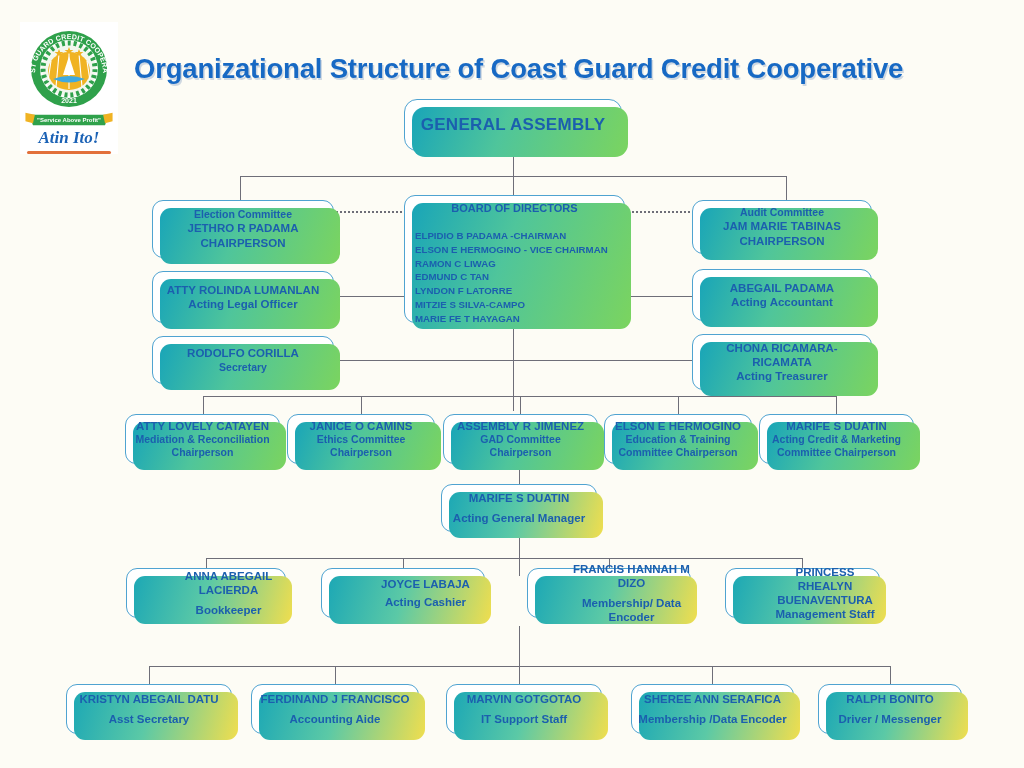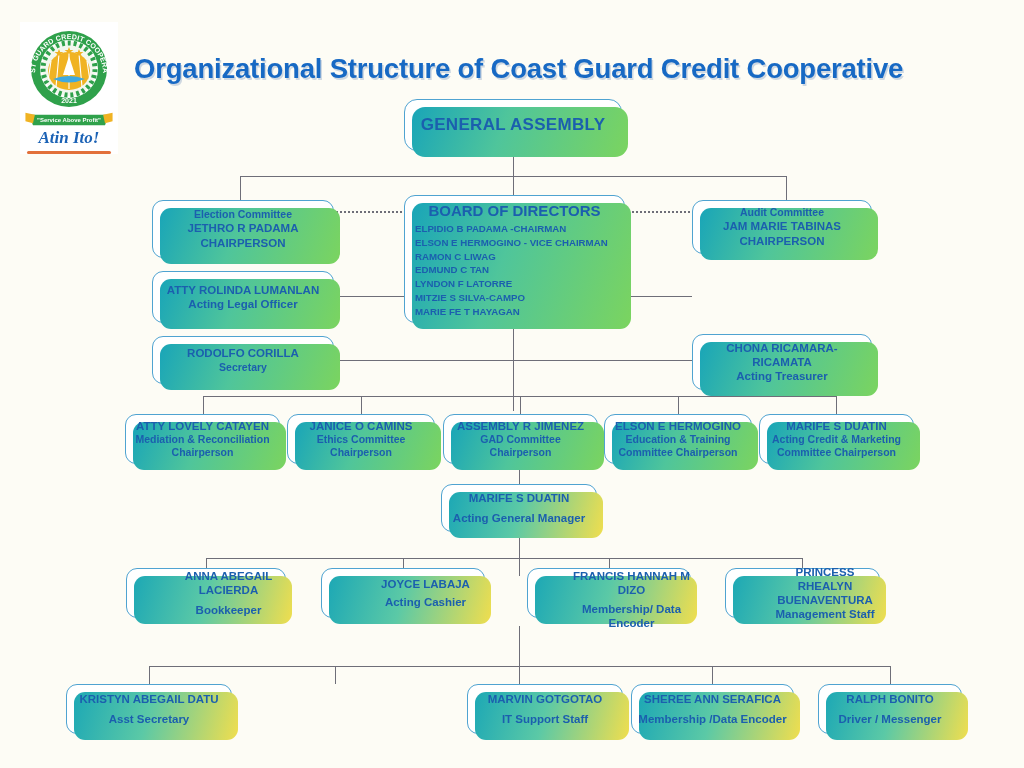--- a/index.html
+++ b/index.html
@@ -136,23 +136,23 @@
   #n-general-assembly .ttl { font-size: 17px; letter-spacing: 0.3px; }
 
   
   #n-board {
     left: 404px; top: 195px; width: 221px; height: 128px;
     justify-content: flex-start;
     padding-top: 6px;
     align-items: center;
   }
   #n-board .bod-title {
-    font-size: 15px;
+    font-size: 11px;
     color: #1B5FAE;
-    margin-bottom: 3px;
+    margin-bottom: 15px;
   }
   #n-board .members {
     width: 100%;
     padding-left: 10px;
     box-sizing: border-box;
     text-align: left;
   }
   #n-board .members div {
     font-size: 9.7px;
     line-height: 1.42;
@@ -177,28 +177,28 @@
   #n-comm-3 { left: 604px; width: 148px; }
   #n-comm-4 { left: 759px; width: 155px; }
 
   
   #n-gm { left: 441px; top: 484px; width: 156px; height: 48px; }
 
   
   .staff1 { top: 568px; height: 50px; padding-left: 45px; }
   #n-s1-0 { left: 126px; width: 160px; }
   #n-s1-1 { left: 321px; width: 164px; }
-  #n-s1-2 { left: 527px; width: 164px; justify-content: space-between; }
+  #n-s1-2 { left: 527px; width: 164px; }
   #n-s1-3 { left: 725px; width: 155px; }
 
   
   .staff2 { top: 684px; height: 50px; }
   #n-s2-0 { left: 66px; width: 166px; }
   #n-s2-1 { left: 251px; width: 168px; }
-  #n-s2-2 { left: 467px; width: 156px; }
+  #n-s2-2 { left: 446px; width: 156px; }
   #n-s2-3 { left: 631px; width: 163px; }
   #n-s2-4 { left: 818px; width: 144px; }
 </style>
 </head>
 <body>
 
 <div id="stage">
 
   <div id="logo">
     <div class="seal-wrap">
@@ -316,20 +316,24 @@
   <div class="node" id="n-secretary">
     <div class="ttl">RODOLFO  CORILLA</div>
     <div class="sub">Secretary</div>
   </div>
 
   <div class="node" id="n-audit">
     <div class="sub">Audit Committee</div>
     <div class="ttl">JAM MARIE TABINAS</div>
     <div class="ttl">CHAIRPERSON</div>
   </div>
+  <div class="node" id="n-accountant">
+    <div class="ttl">ABEGAIL PADAMA</div>
+    <div class="ttl">Acting Accountant</div>
+  </div>
   <div class="node" id="n-treasurer">
     <div class="ttl">CHONA RICAMARA-</div>
     <div class="ttl">RICAMATA</div>
     <div class="ttl">Acting Treasurer</div>
   </div>
 
   <div class="node comm" id="n-comm-0">
     <div class="ttl">ATTY LOVELY CATAYEN</div>
     <div class="sub">Mediation &amp; Reconciliation</div>
     <div class="sub">Chairperson</div>
@@ -375,20 +379,24 @@
   <div class="node warm staff1" id="n-s1-3">
     <div class="ttl">PRINCESS RHEALYN</div>
     <div class="ttl">BUENAVENTURA</div>
     <div class="ttl">Management Staff</div>
   </div>
 
   <div class="node warm staff2" id="n-s2-0">
     <div class="ttl">KRISTYN ABEGAIL DATU</div>
     <div class="ttl" style="margin-top:5px;">Asst Secretary</div>
   </div>
+  <div class="node warm staff2" id="n-s2-1">
+    <div class="ttl">FERDINAND J FRANCISCO</div>
+    <div class="ttl" style="margin-top:5px;">Accounting Aide</div>
+  </div>
   <div class="node warm staff2" id="n-s2-2">
     <div class="ttl">MARVIN GOTGOTAO</div>
     <div class="ttl" style="margin-top:5px;">IT Support  Staff</div>
   </div>
   <div class="node warm staff2" id="n-s2-3">
     <div class="ttl">SHEREE ANN SERAFICA</div>
     <div class="ttl" style="margin-top:5px;">Membership /Data Encoder</div>
   </div>
   <div class="node warm staff2" id="n-s2-4">
     <div class="ttl">RALPH BONITO</div>

